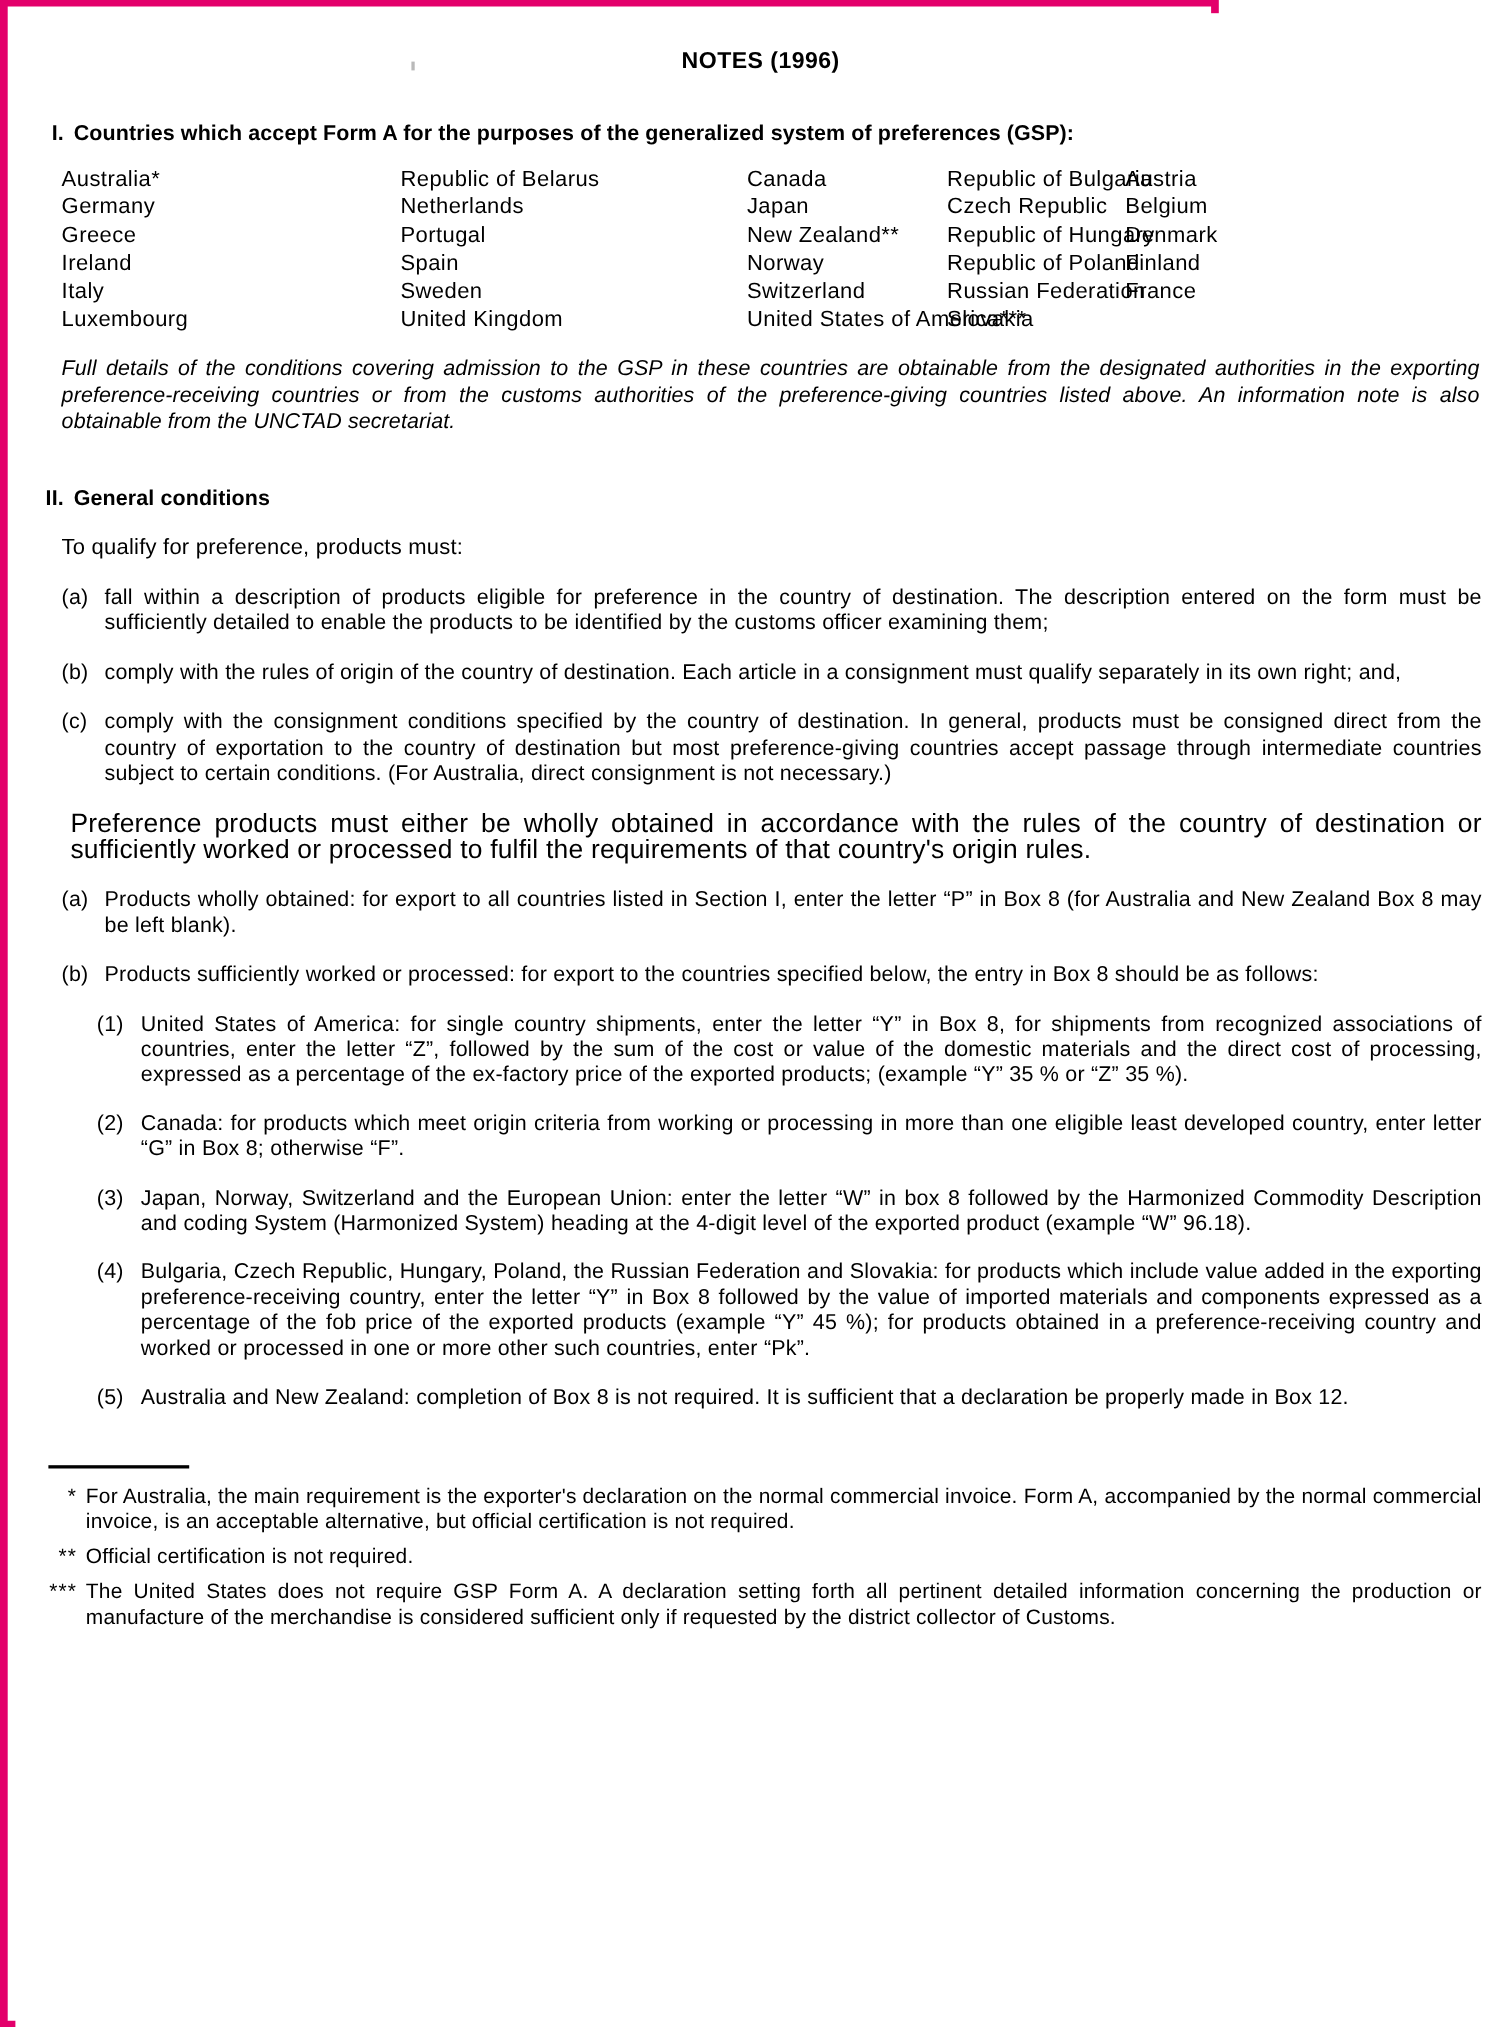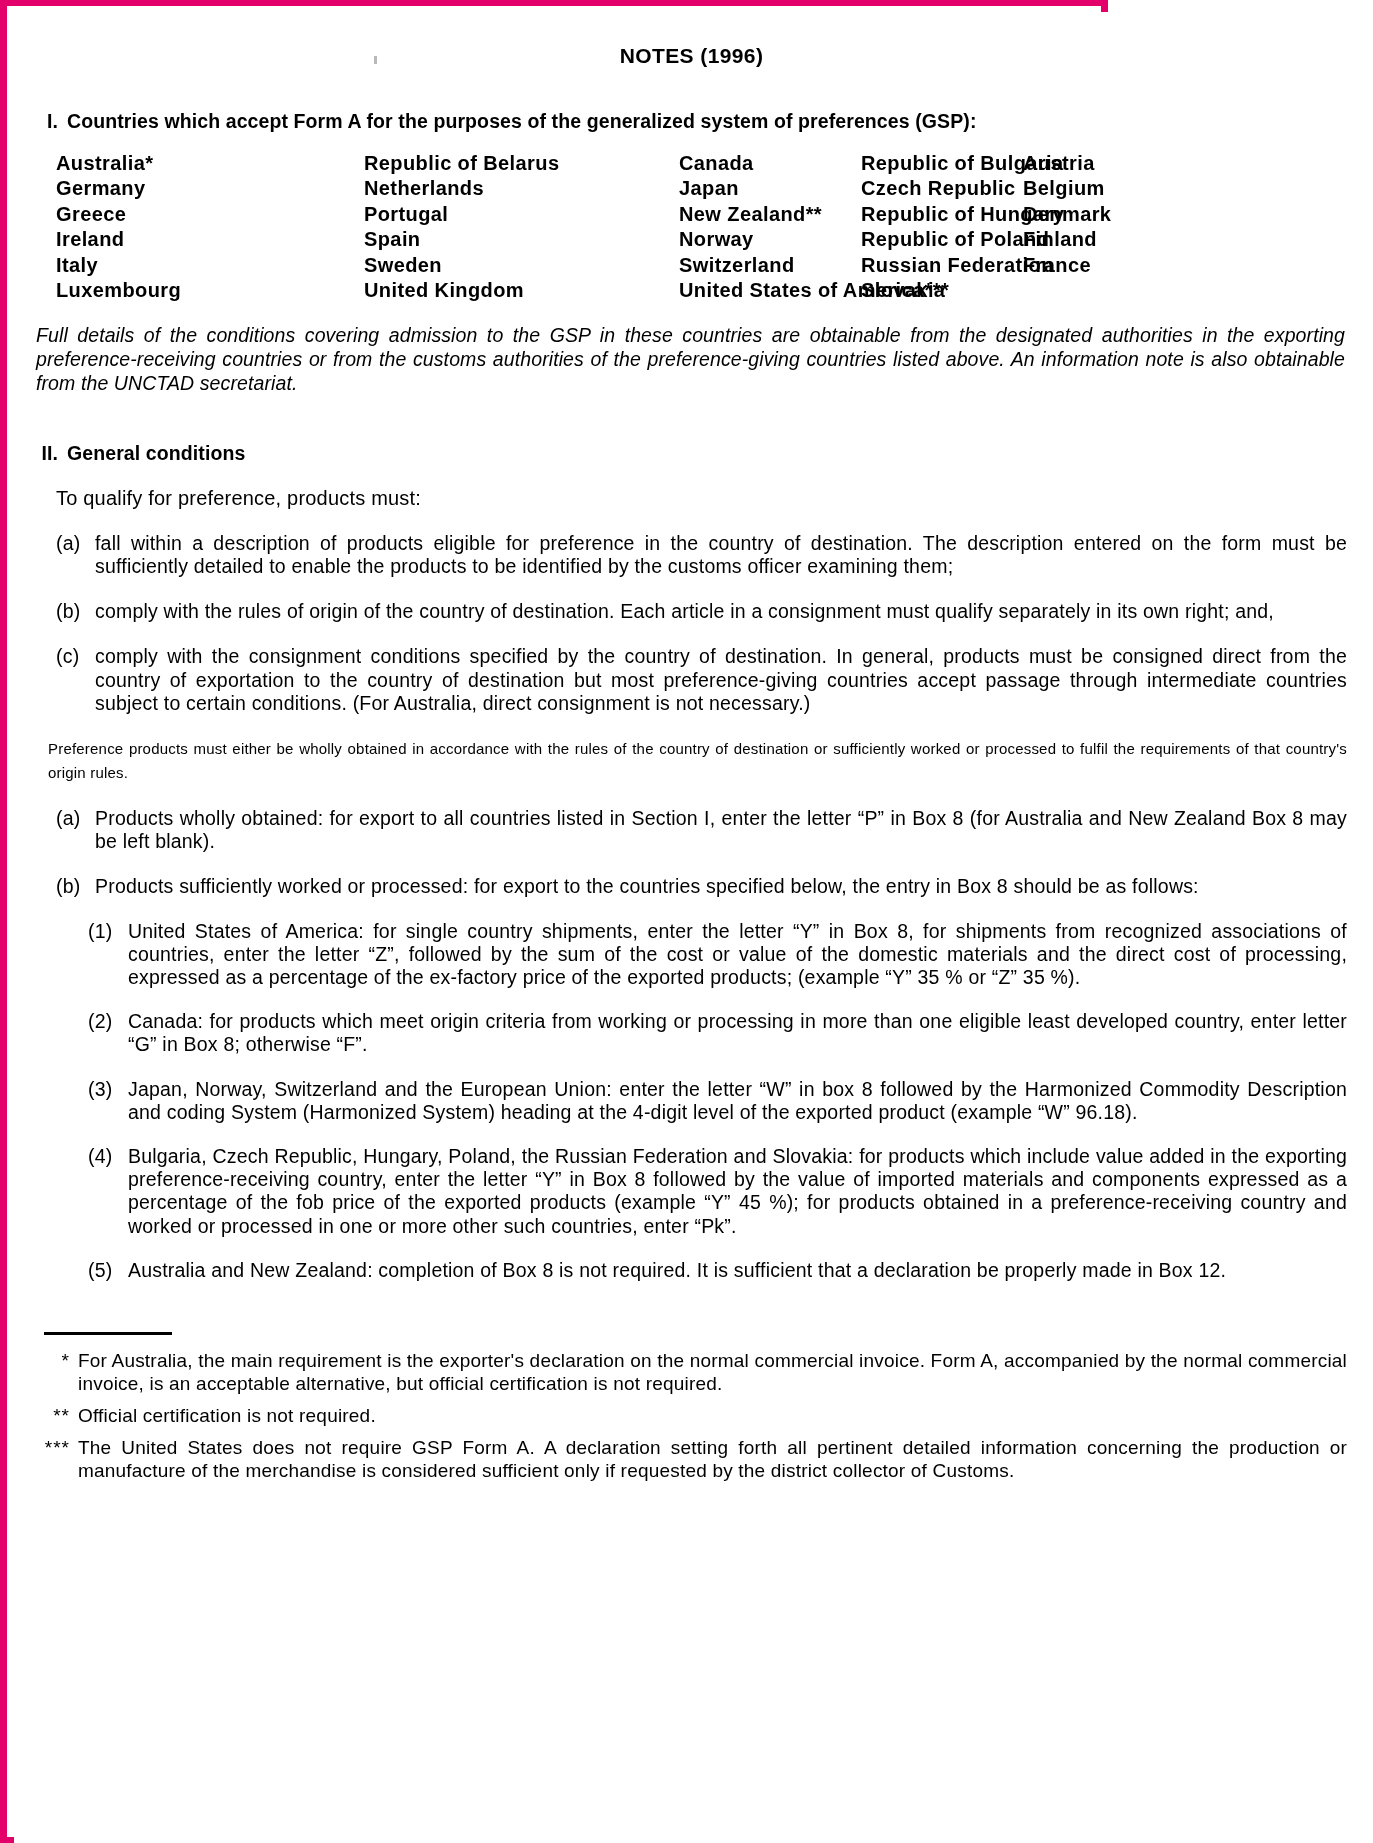--- a/index.html
+++ b/index.html
@@ -84,27 +84,27 @@
 
   
   .country-grid {
     margin-top: 18px;
     margin-left: 20px;
     display: grid;
     grid-template-columns: 308px 315px 182px 162px auto;
     font-size: 20px;
     line-height: 25.4px;
     letter-spacing: 0.4px;
-    font-weight: bold;
   }
   .country-grid .cell { white-space: nowrap; }
   .eu-label { grid-column: 3 / span 3; }
 
   .italic-note {
     margin-top: 21px;
+    margin-left: 20px;
     margin-right: 2px;
     font-size: 19.5px;
     font-style: italic;
     line-height: 23.8px;
     text-align: justify;
     letter-spacing: 0.1px;
   }
 
   .body-para {
     margin-top: 22px;
@@ -134,22 +134,22 @@
     margin-left: 52px;
     font-size: 19.5px;
     line-height: 23.2px;
     letter-spacing: 0.2px;
   }
   .sublist-item .marker { min-width: 31px; flex: 0 0 auto; }
   .sublist-item .txt { flex: 1 1 auto; text-align: justify; }
 
   .sec3-lead {
     margin-top: 22px;
-    margin-left: 12px;
-    font-size: 15px;
+    margin-left: 28px;
+    font-size: 24px;
     line-height: 24px;
     text-align: justify;
     letter-spacing: 0.2px;
   }
 
   .fn-rule {
     margin-top: 50px;
     margin-left: 8px;
     width: 128px;
     height: 0;

